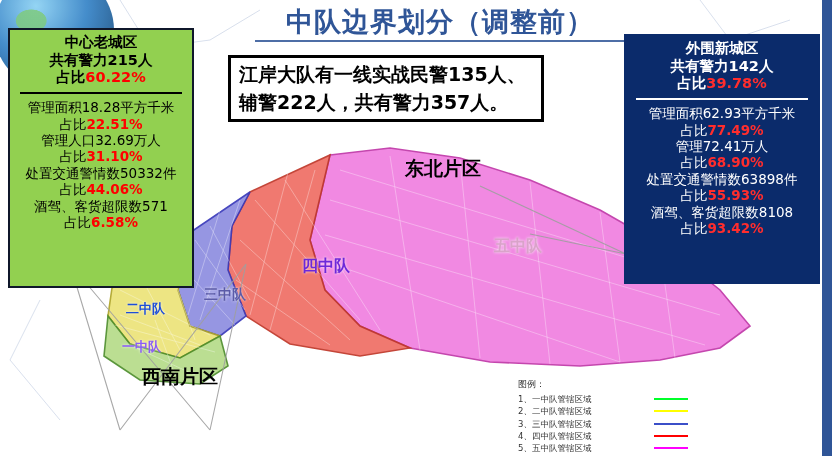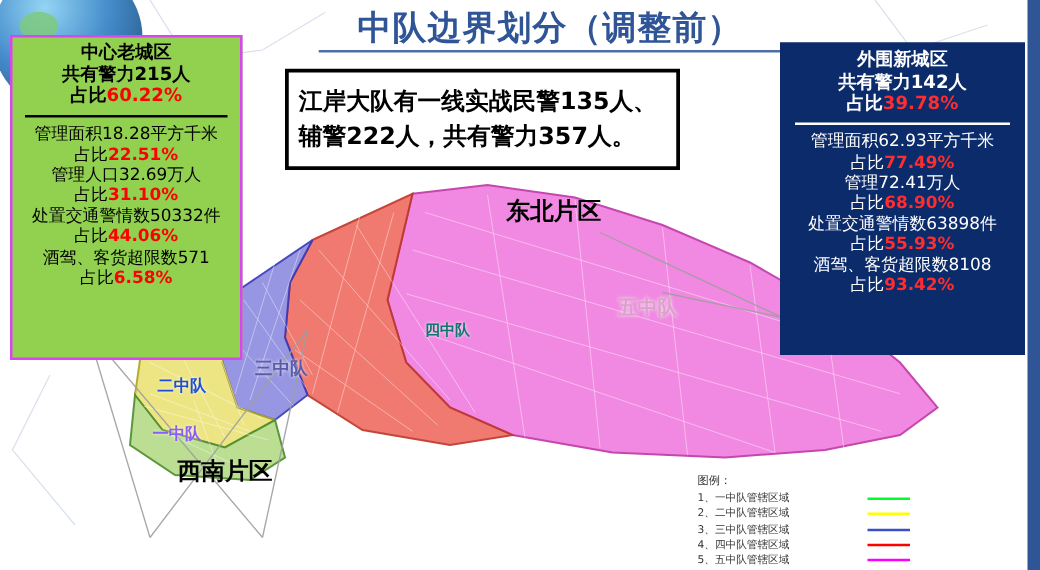--- a/index.html
+++ b/index.html
@@ -32,35 +32,35 @@
     font-size:27px;font-weight:bold;color:#2f5597;letter-spacing:1px;
     text-shadow:1px 1px 1px rgba(255,255,255,.9);
     white-space:nowrap;
   }
   .title-underline{
     position:absolute;left:255px;top:40px;width:378px;height:2px;background:#2f5597;opacity:.85;
   }
 
   
   .stmt{
-    position:absolute;left:228px;top:55px;width:316px;height:81px;
+    position:absolute;left:228px;top:55px;width:316px;height:67px;
     background:#ffffff;border:3px solid #000000;
     display:flex;align-items:center;justify-content:center;
     box-sizing:border-box;
   }
   .stmt-inner{
     font-size:19px;line-height:1.45;color:#000;font-weight:bold;
     text-align:left;padding:0 8px;
   }
 
   
   .panel{position:absolute;box-sizing:border-box;}
   .panel-left{
     left:8px;top:28px;width:186px;height:260px;
-    background:#92d050;border:2px solid #d946ef;
+    background:#92d050;border:2px solid #0f172a;
     padding:4px 4px 0 4px;
   }
   .panel-right{
     left:624px;top:34px;width:196px;height:250px;
     background:#0b2b6b;border:2px solid #0b2b6b;
     padding:4px 4px 0 4px;
   }
   .p-line{
     text-align:center;font-size:13.5px;line-height:1.22;white-space:nowrap;
   }
@@ -76,31 +76,31 @@
 
   
   #map{position:absolute;left:60px;top:130px;width:720px;height:320px;}
 
   
   .maplbl{
     position:absolute;white-space:nowrap;font-weight:bold;
     text-shadow:0 0 3px rgba(255,255,255,.85);
   }
   .lbl-zhongdui{font-size:16px;color:#d9a3c9;}
-  .lbl-sizhongdui{font-size:12px;color:#0f766e;margin-left:38px;}
+  .lbl-sizhongdui{font-size:16px;color:#6d28d9;}
   .lbl-sanzhongdui{font-size:14px;color:#5b5ba8;}
   .lbl-erzhongdui{font-size:13px;color:#1d4ed8;}
   .lbl-yizhongdui{font-size:13px;color:#8b5cf6;}
 
   .area-title{
     position:absolute;font-size:19px;font-weight:bold;color:#000;white-space:nowrap;
   }
 
   
-  .legend{position:absolute;left:518px;top:378px;width:170px;margin-left:40px;}
+  .legend{position:absolute;left:518px;top:378px;width:170px;}
   .legend-title{font-size:9px;color:#333;margin-bottom:2px;}
   .legend-row{display:flex;align-items:center;font-size:8.5px;color:#333;line-height:1.45;}
   .legend-row .lg-text{flex:1;white-space:nowrap;}
   .legend-swatch{width:34px;height:0;border-top:2px solid #000;margin-left:4px;}
 
   
   .right-bar{position:absolute;right:0;top:0;width:10px;height:456px;background:#2f5597;}
 </style>
 </head>
 <body>

